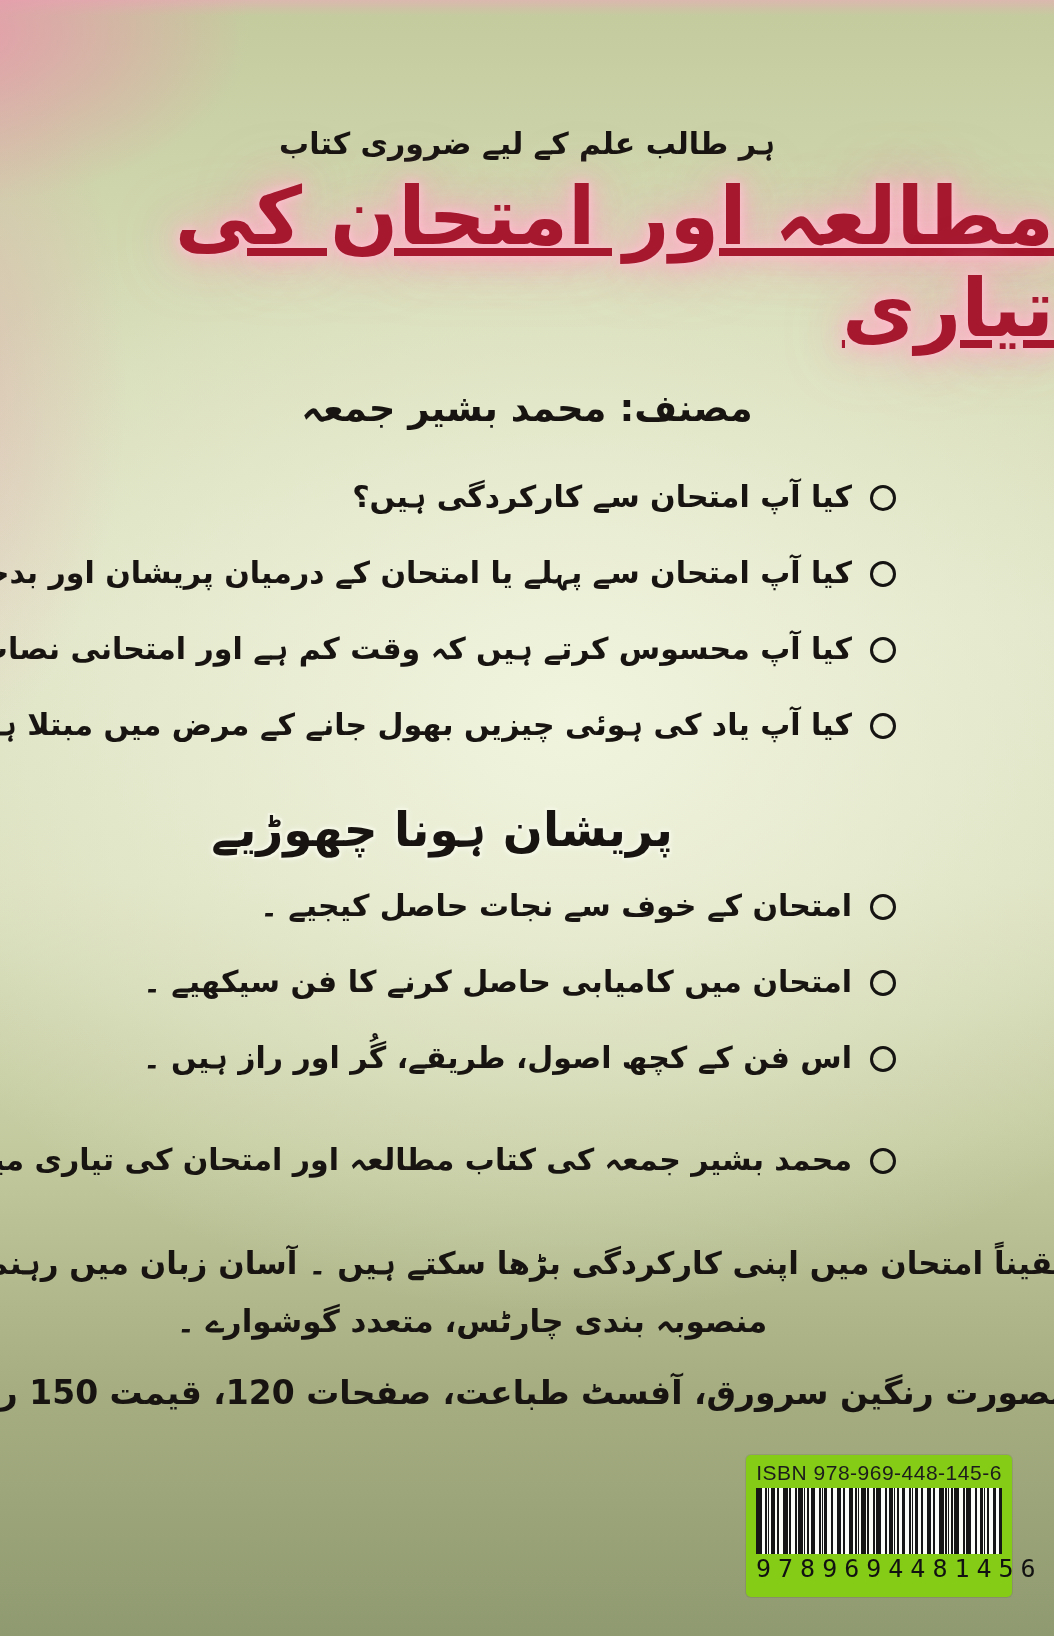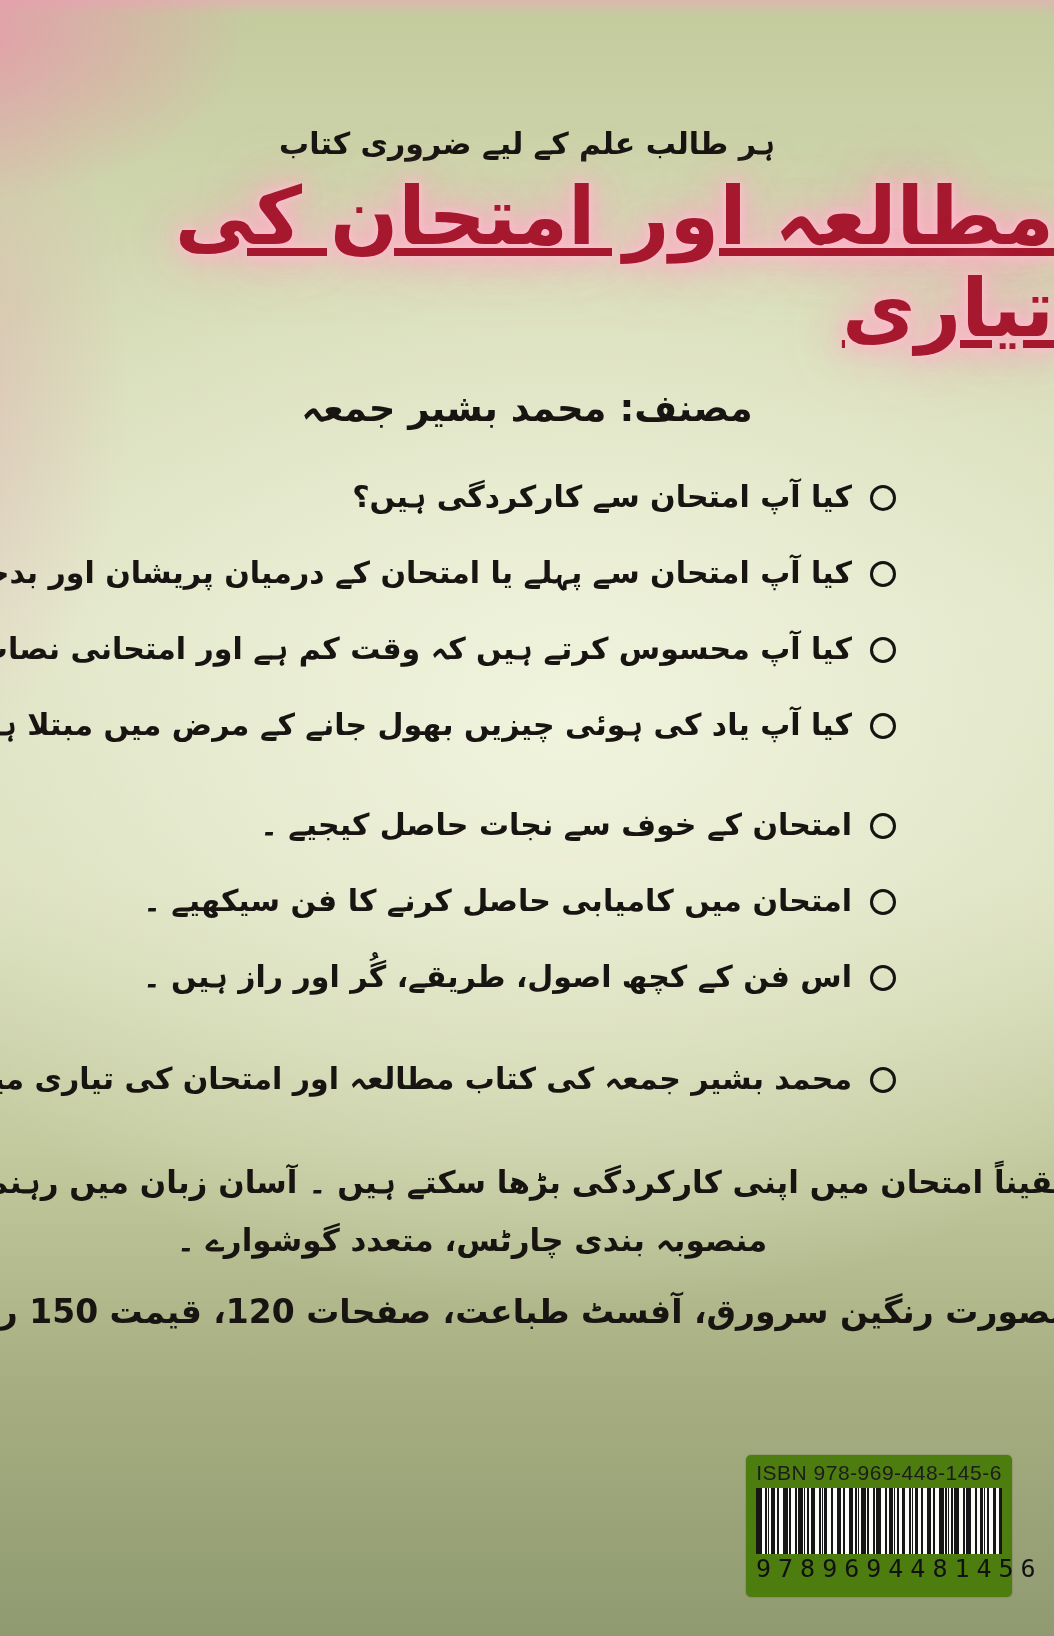--- a/index.html
+++ b/index.html
@@ -31,21 +31,21 @@
   .bullet-text{font-size:30px;font-weight:600;}
   .section-heading{
     margin-top:26px;font-size:47px;font-weight:800;transform:translateX(-85px);
     text-shadow:-2px -2px 0 #f3f5e3,2px -2px 0 #f3f5e3,-2px 2px 0 #f3f5e3,2px 2px 0 #f3f5e3,0 0 7px #ffffff;
   }
   .summary-line1{margin-top:34px;font-size:31px;font-weight:600;white-space:nowrap;text-align:center;}
   .summary-line2{margin-top:22px;font-size:31px;font-weight:600;white-space:nowrap;transform:translateX(-55px);}
   .specs{margin-top:34px;font-size:33px;font-weight:600;white-space:nowrap;}
   .barcode-box{
     position:absolute;left:746px;top:1455px;width:266px;height:142px;
-    background:#4d7c0f;border-radius:5px;box-sizing:border-box;
+    background:#84cc16;border-radius:5px;box-sizing:border-box;
     display:flex;flex-direction:column;padding:6px 10px 5px;
     box-shadow:0 0 0 1px rgba(0,0,0,.08);
   }
   .isbn-label{font-family:"Liberation Sans","DejaVu Sans",sans-serif;font-size:21px;font-weight:500;color:#1c1c1c;text-align:center;letter-spacing:.5px;}
   .bars{
     margin-top:3px;height:66px;width:100%;background-color:#fbfbf8;
     background-image:
       repeating-linear-gradient(90deg,#161616 0 2px,transparent 2px 6px),
       repeating-linear-gradient(90deg,#161616 0 3px,transparent 3px 13px),
       repeating-linear-gradient(90deg,#161616 0 1px,transparent 1px 9px);
@@ -79,20 +79,21 @@
     <div class="bullet-row">
       <span class="ring"></span>
       <span class="bullet-text">کیا آپ محسوس کرتے ہیں کہ وقت کم ہے اور امتحانی نصاب زیادہ ہے؟</span>
     </div>
     <div class="bullet-row">
       <span class="ring"></span>
       <span class="bullet-text">کیا آپ یاد کی ہوئی چیزیں بھول جانے کے مرض میں مبتلا ہیں؟</span>
     </div>
   </div>
 
+  <div class="section-heading">پریشان ہونا چھوڑیے</div>
 
   <div class="blist statements">
     <div class="bullet-row">
       <span class="ring"></span>
       <span class="bullet-text">امتحان کے خوف سے نجات حاصل کیجیے ۔</span>
     </div>
     <div class="bullet-row">
       <span class="ring"></span>
       <span class="bullet-text">امتحان میں کامیابی حاصل کرنے کا فن سیکھیے ۔</span>
     </div>

